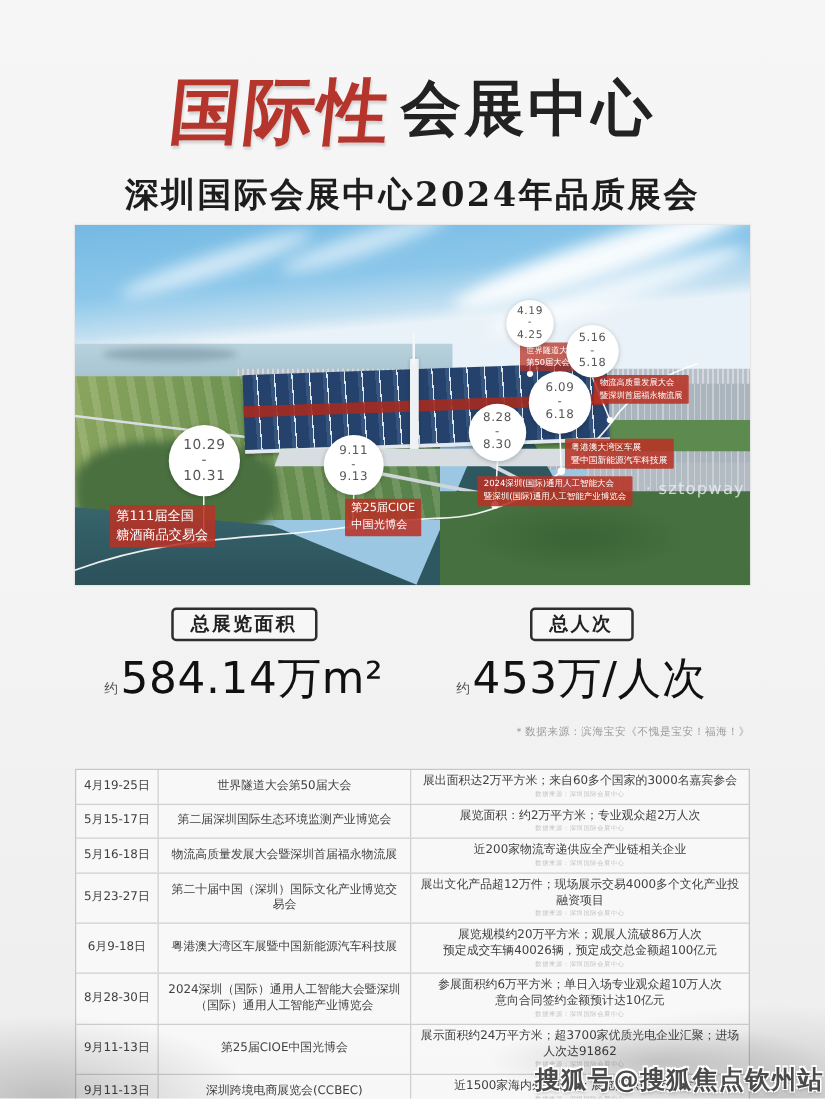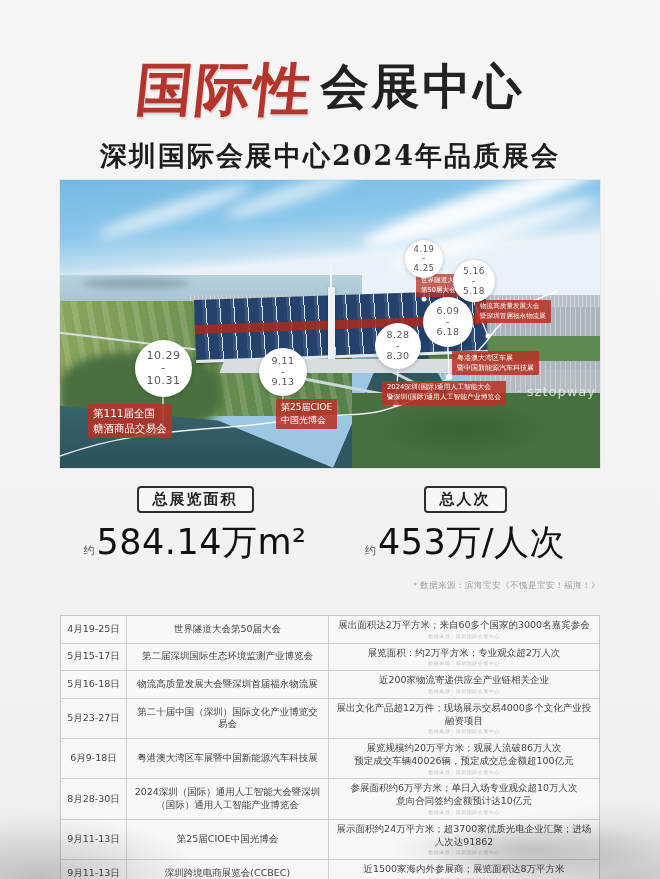--- a/index.html
+++ b/index.html
@@ -295,15 +295,16 @@
           <div class="tcell">深圳跨境电商展览会(CCBEC)</div>
           <div class="tcell">
             <div class="detail-main">近1500家海内外参展商；展览面积达8万平方米</div>
             <div class="foot">数据来源：深圳国际会展中心</div>
           </div>
         </div>
       </div>
   </div>
 
   <div class="wm-shadow"></div>
+  <div class="bottom-wm">搜狐号@搜狐焦点钦州站</div>
 
   <div class="vignette"></div>
 </div>
 
 </body></html>

